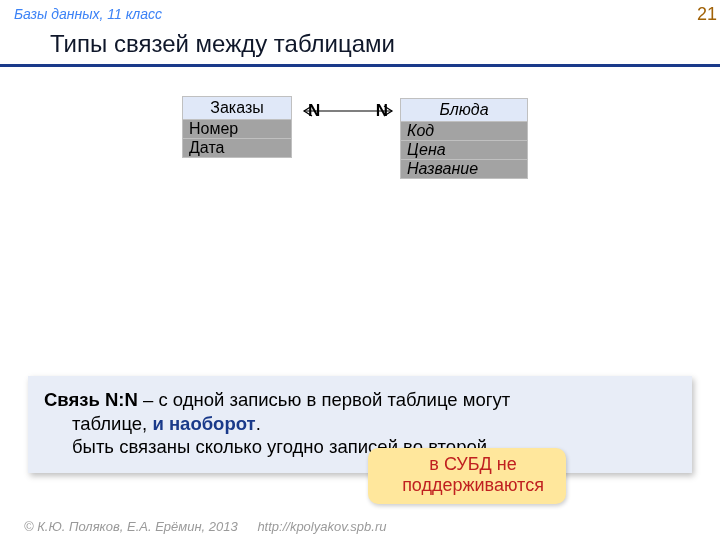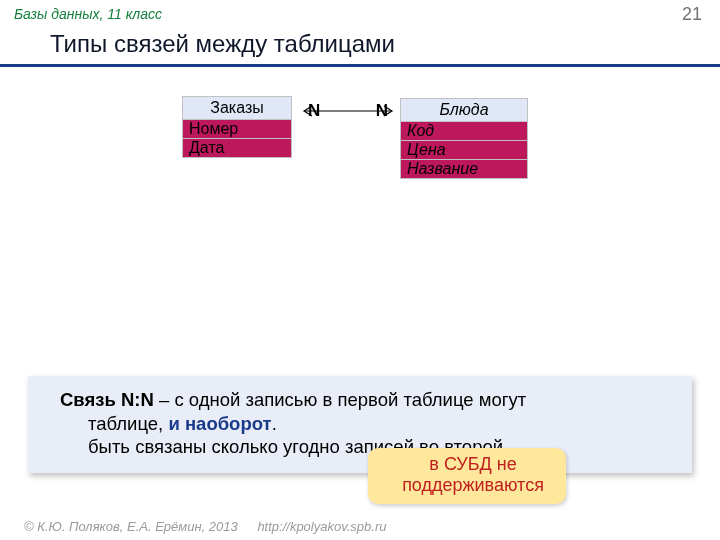--- a/index.html
+++ b/index.html
@@ -8,29 +8,29 @@
     height: 540px;
     background: #ffffff;
     font-family: Arial, sans-serif;
     position: relative;
     overflow: hidden;
   }
   .header-breadcrumb {
     position: absolute;
     top: 6px;
     left: 14px;
-    color: #15803d;
+    color: #3b82f6;
     font-size: 14px;
     font-style: italic;
   }
   .page-number {
     position: absolute;
     top: 4px;
-    right: 18px;
-    color: #737373;
+    right: 3px;
+    color: #a16207;
     font-size: 18px;
   }
   .slide-title {
     position: absolute;
     top: 30px;
     left: 30px;
     font-size: 24px;
     font-weight: normal;
     color: #0f172a;
     margin-left: 20px;
@@ -45,21 +45,21 @@
   }
   .diagram-area {
     position: absolute;
     top: 96px;
     left: 0;
     width: 720px;
     height: 120px;
   }
   .db-table {
     position: absolute;
-    background: #be185d;
+    background: #a3a3a3;
     font-size: 16px;
   }
   .db-left { left: 182px; top: 0; width: 110px; }
   .db-right { left: 400px; top: 2px; width: 128px; font-style: italic; }
   .db-table-header {
     background: #e0e8f8;
     border: 1px solid #c0c0c0;
     padding: 2px 6px;
     font-weight: normal;
     text-align: center;
@@ -84,21 +84,21 @@
     top: -10px;
   }
   .relation-label.left { left: 8px; }
   .relation-label.right { right: 8px; }
   .definition-box {
     position: absolute;
     left: 28px;
     top: 376px;
     width: 664px;
     background: #e8edf7;
-    padding: 12px 16px 14px 32px;
+    padding: 12px 16px 14px 16px;
     font-size: 18.5px;
     line-height: 1.28;
     box-shadow: 2px 3px 6px rgba(0,0,0,0.25);
   }
   .definition-box .strong { font-weight: bold; }
   .definition-box .accent { font-weight: bold; color: #1a3a8a; }
   .def-indent { padding-left: 28px; display: block; }
   .callout {
     position: absolute;
     left: 368px;

